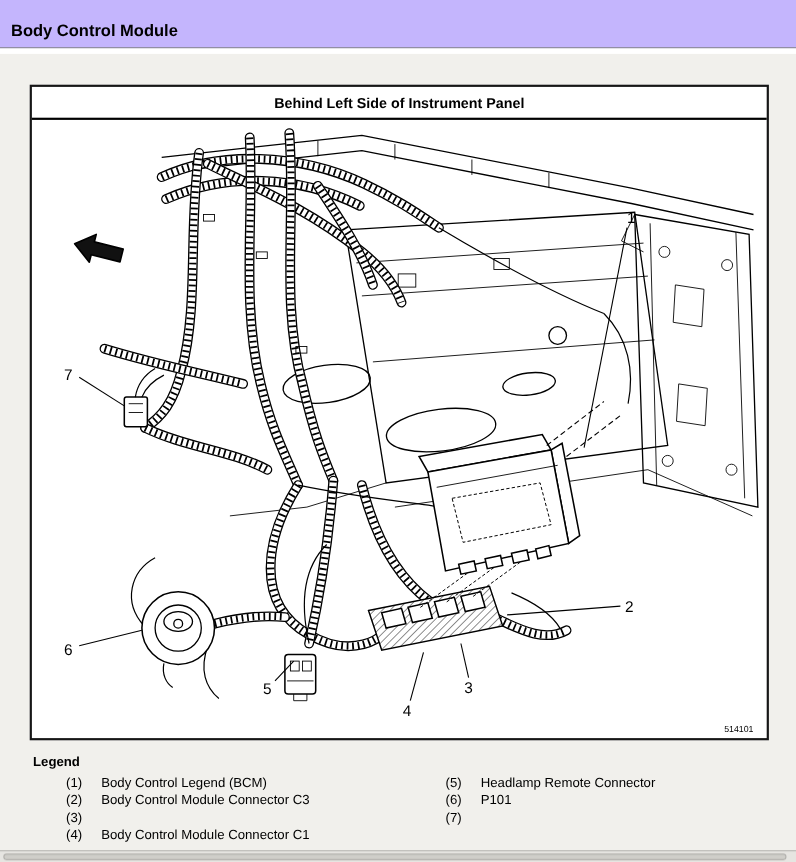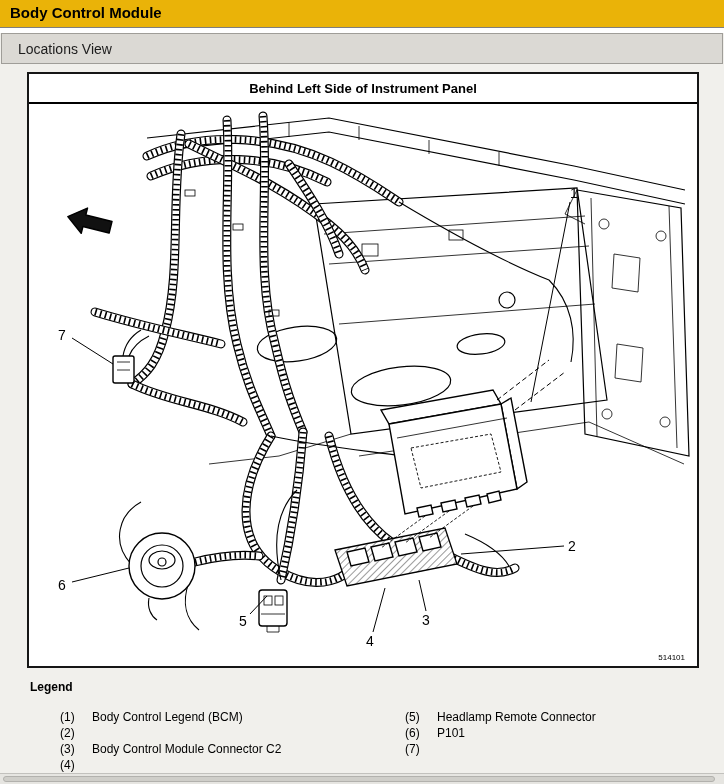--- a/index.html
+++ b/index.html
@@ -1,26 +1,26 @@
 <!DOCTYPE html>
 <html><head>
 <meta charset="utf-8">
 <style>
   * { margin:0; padding:0; box-sizing:border-box; }
   html,body { width:724px; height:784px; overflow:hidden; }
   body { font-family:"Liberation Sans", sans-serif; background:#f1f0ec; color:#000; }
 
-  .page-header { background:#eab308; padding:4px 10px 6px; border-bottom:1px solid #7e7e7e; }
+  .page-header { background:#c4b5fd; padding:20px 10px 6px; border-bottom:1px solid #7e7e7e; }
   .page-title { font-size:15px; font-weight:bold; }
   .header-gap { height:5px; background:#fff; }
 
   .section-bar { margin:0 1px; background:#dbd9d4; border:1px solid #9f9d98; height:31px;
                  display:flex; align-items:center; padding-left:16px; font-size:14px; color:#1c1c1c; }
 
-  .content { padding:8px 0 0 27px; }
+  .content { padding:28px 0 0 27px; }
 
   .diagram-box { width:672px; height:596px; border:2px solid #161616; background:#fff; }
   .diagram-title { text-align:center; font-weight:bold; font-size:13px; padding:7px 0 6px;
                    border-bottom:2px solid #000; }
   svg.diagram { display:block; }
 
   
   .s  { fill:none; stroke:#000; stroke-width:1.2; }
   .st { fill:none; stroke:#000; stroke-width:0.8; }
   .wh { fill:#fff; stroke:#000; stroke-width:1.4; }
@@ -28,21 +28,21 @@
   .dash2 { fill:none; stroke:#000; stroke-width:0.9; stroke-dasharray:3 2; }
   .leader { fill:none; stroke:#000; stroke-width:1; }
   .callout { font-size:14px; fill:#000; font-family:"Liberation Sans",sans-serif; }
   .fig-num { font-size:8px; fill:#000; font-family:"Liberation Sans",sans-serif; }
   .ho { fill:none; stroke:#000; stroke-width:9;   stroke-linecap:round; }
   .hi { fill:none; stroke:#fff; stroke-width:6.6; stroke-linecap:round; }
   .hr { fill:none; stroke:#000; stroke-width:6.6; stroke-dasharray:1.6 3.4; }
   .hw { fill:none; stroke:#000; stroke-width:1.1; }
 
   .legend { padding:12px 0 0 3px; }
-  .legend-heading { font-size:12px; font-weight:bold; margin-bottom:16px; }
+  .legend-heading { font-size:12px; font-weight:bold; margin-bottom:5px; }
   .legend-cols { display:flex; }
   .legend-col { display:flex; flex-direction:column; gap:2px; }
   .legend-col.first { width:375px; padding-left:30px; }
   .legend-col.second { width:290px; }
   .legend-row { display:flex; font-size:12px; line-height:14px; }
   .legend-num { width:32px; flex:none; }
   .legend-col.second .legend-label { max-width:170px; }
 
   .hscrollbar { position:fixed; left:0; right:0; bottom:0; height:11px;
                 background:#e6e5e1; border-top:1px solid #c2c1bd; }
@@ -52,23 +52,20 @@
 </head>
 <body>
 
 <div class="page">
 
   <div class="page-header">
     <div class="page-title">Body Control Module</div>
   </div>
   <div class="header-gap"></div>
 
-  <div class="section-bar">
-    <span>Locations View</span>
-  </div>
 
   <div class="content">
 
     <div class="diagram-box">
       <div class="diagram-title">Behind Left Side of Instrument Panel</div>
 
       <svg class="diagram" width="668" height="564" viewBox="0 0 668 564">
         <defs>
           <pattern id="hatch" width="5" height="5" patternUnits="userSpaceOnUse" patternTransform="rotate(45)">
             <rect width="5" height="5" fill="#fff"></rect>
@@ -259,27 +256,28 @@
     <div class="legend">
       <div class="legend-heading">Legend</div>
       <div class="legend-cols">
         <div class="legend-col first">
           <div class="legend-row">
             <span class="legend-num">(1)</span>
             <span class="legend-label">Body Control Legend (BCM)</span>
           </div>
           <div class="legend-row">
             <span class="legend-num">(2)</span>
+            <span class="legend-label">Body Control Module Connector C3</span>
           </div>
           <div class="legend-row">
             <span class="legend-num">(3)</span>
-            <span class="legend-label">Body Control Module Connector C2</span>
           </div>
           <div class="legend-row">
             <span class="legend-num">(4)</span>
+            <span class="legend-label">Body Control Module Connector C1</span>
           </div>
         </div>
         <div class="legend-col second">
           <div class="legend-row">
             <span class="legend-num">(5)</span>
             <span class="legend-label">Headlamp Remote Connector</span>
           </div>
           <div class="legend-row">
             <span class="legend-num">(6)</span>
             <span class="legend-label">P101</span>

